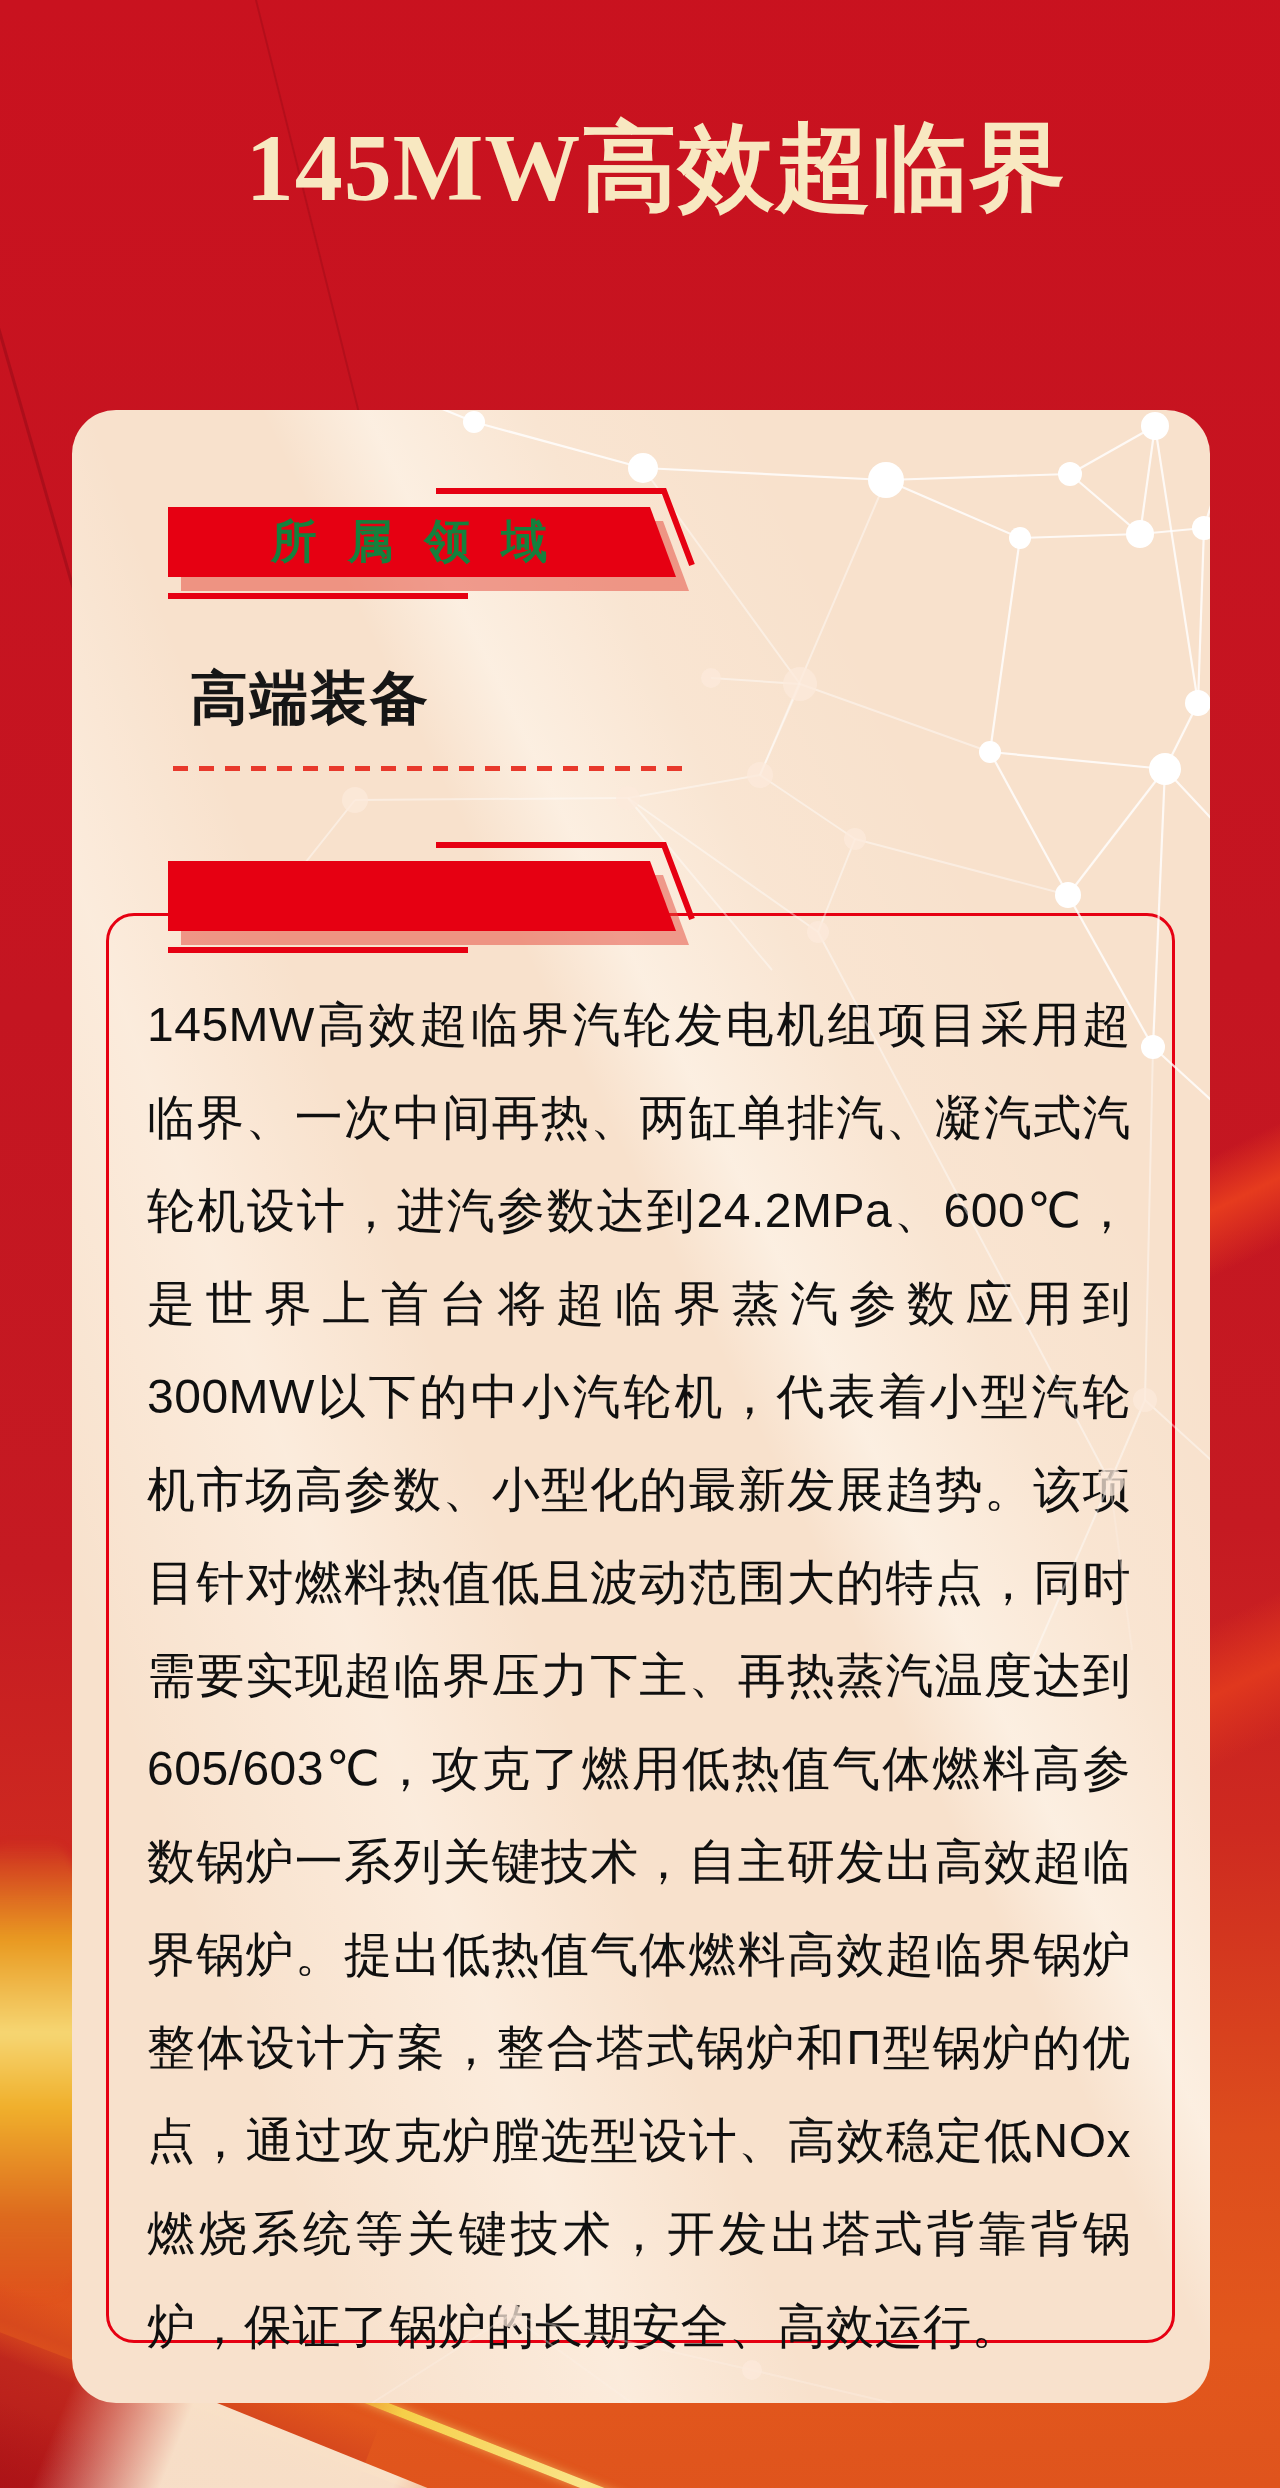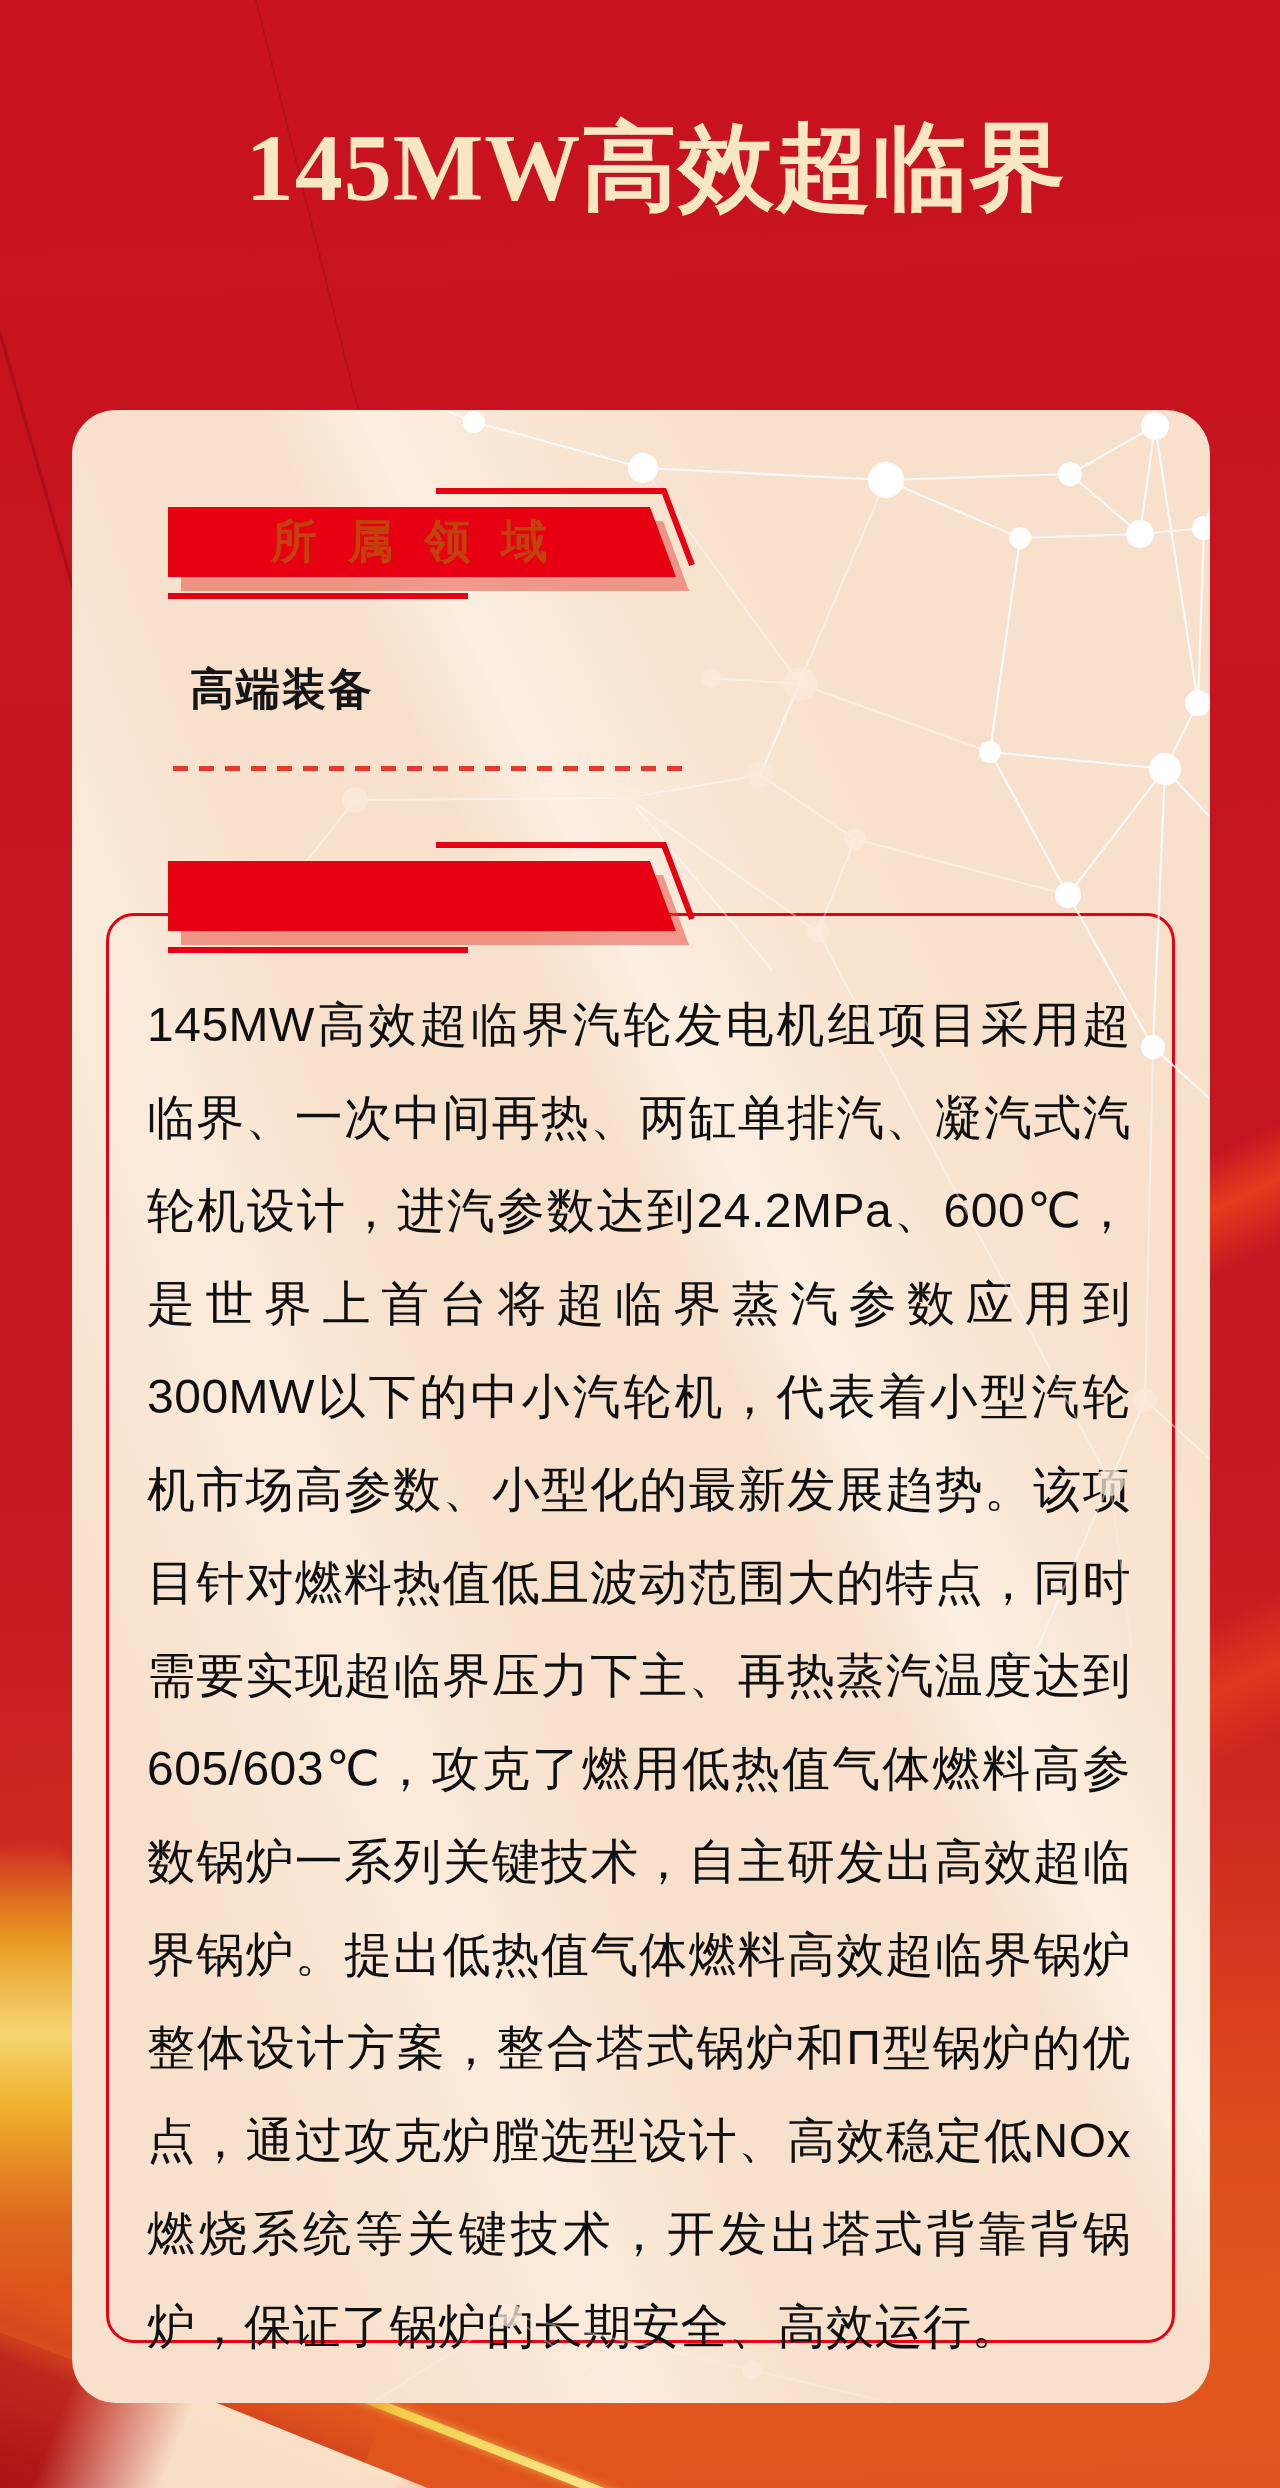--- a/index.html
+++ b/index.html
@@ -85,27 +85,27 @@
   .constellation{position:absolute;left:0;top:0;pointer-events:none;}
 
   
   .banner{position:absolute;left:96px;width:580px;height:150px;}
   .banner-field{top:79px;}
   .banner-intro{top:433px;}
   .banner svg{position:absolute;left:-20px;top:0;overflow:visible;}
   .banner-label{
     position:absolute;left:0;top:18px;width:482px;height:70px;
     display:flex;align-items:center;justify-content:center;
-    font-size:46px;font-weight:bold;color:#c2410c;letter-spacing:9px;text-indent:9px;
+    font-size:46px;font-weight:bold;color:#15803d;letter-spacing:9px;text-indent:9px;
   }
 
   
   .field-value{
     position:absolute;left:118px;top:250px;
-    font-size:44px;font-weight:600;color:#161616;letter-spacing:2px;
+    font-size:58px;font-weight:600;color:#161616;letter-spacing:2px;
   }
   .dashed-rule{
     position:absolute;left:101px;top:356px;width:517px;height:5px;
     background:repeating-linear-gradient(90deg,#e8392c 0 15px,rgba(0,0,0,0) 15px 26px);
   }
 </style>
 </head>
 <body>
 
 <div class="bg-layer diag-dark-1" data-interactable="false"></div>

